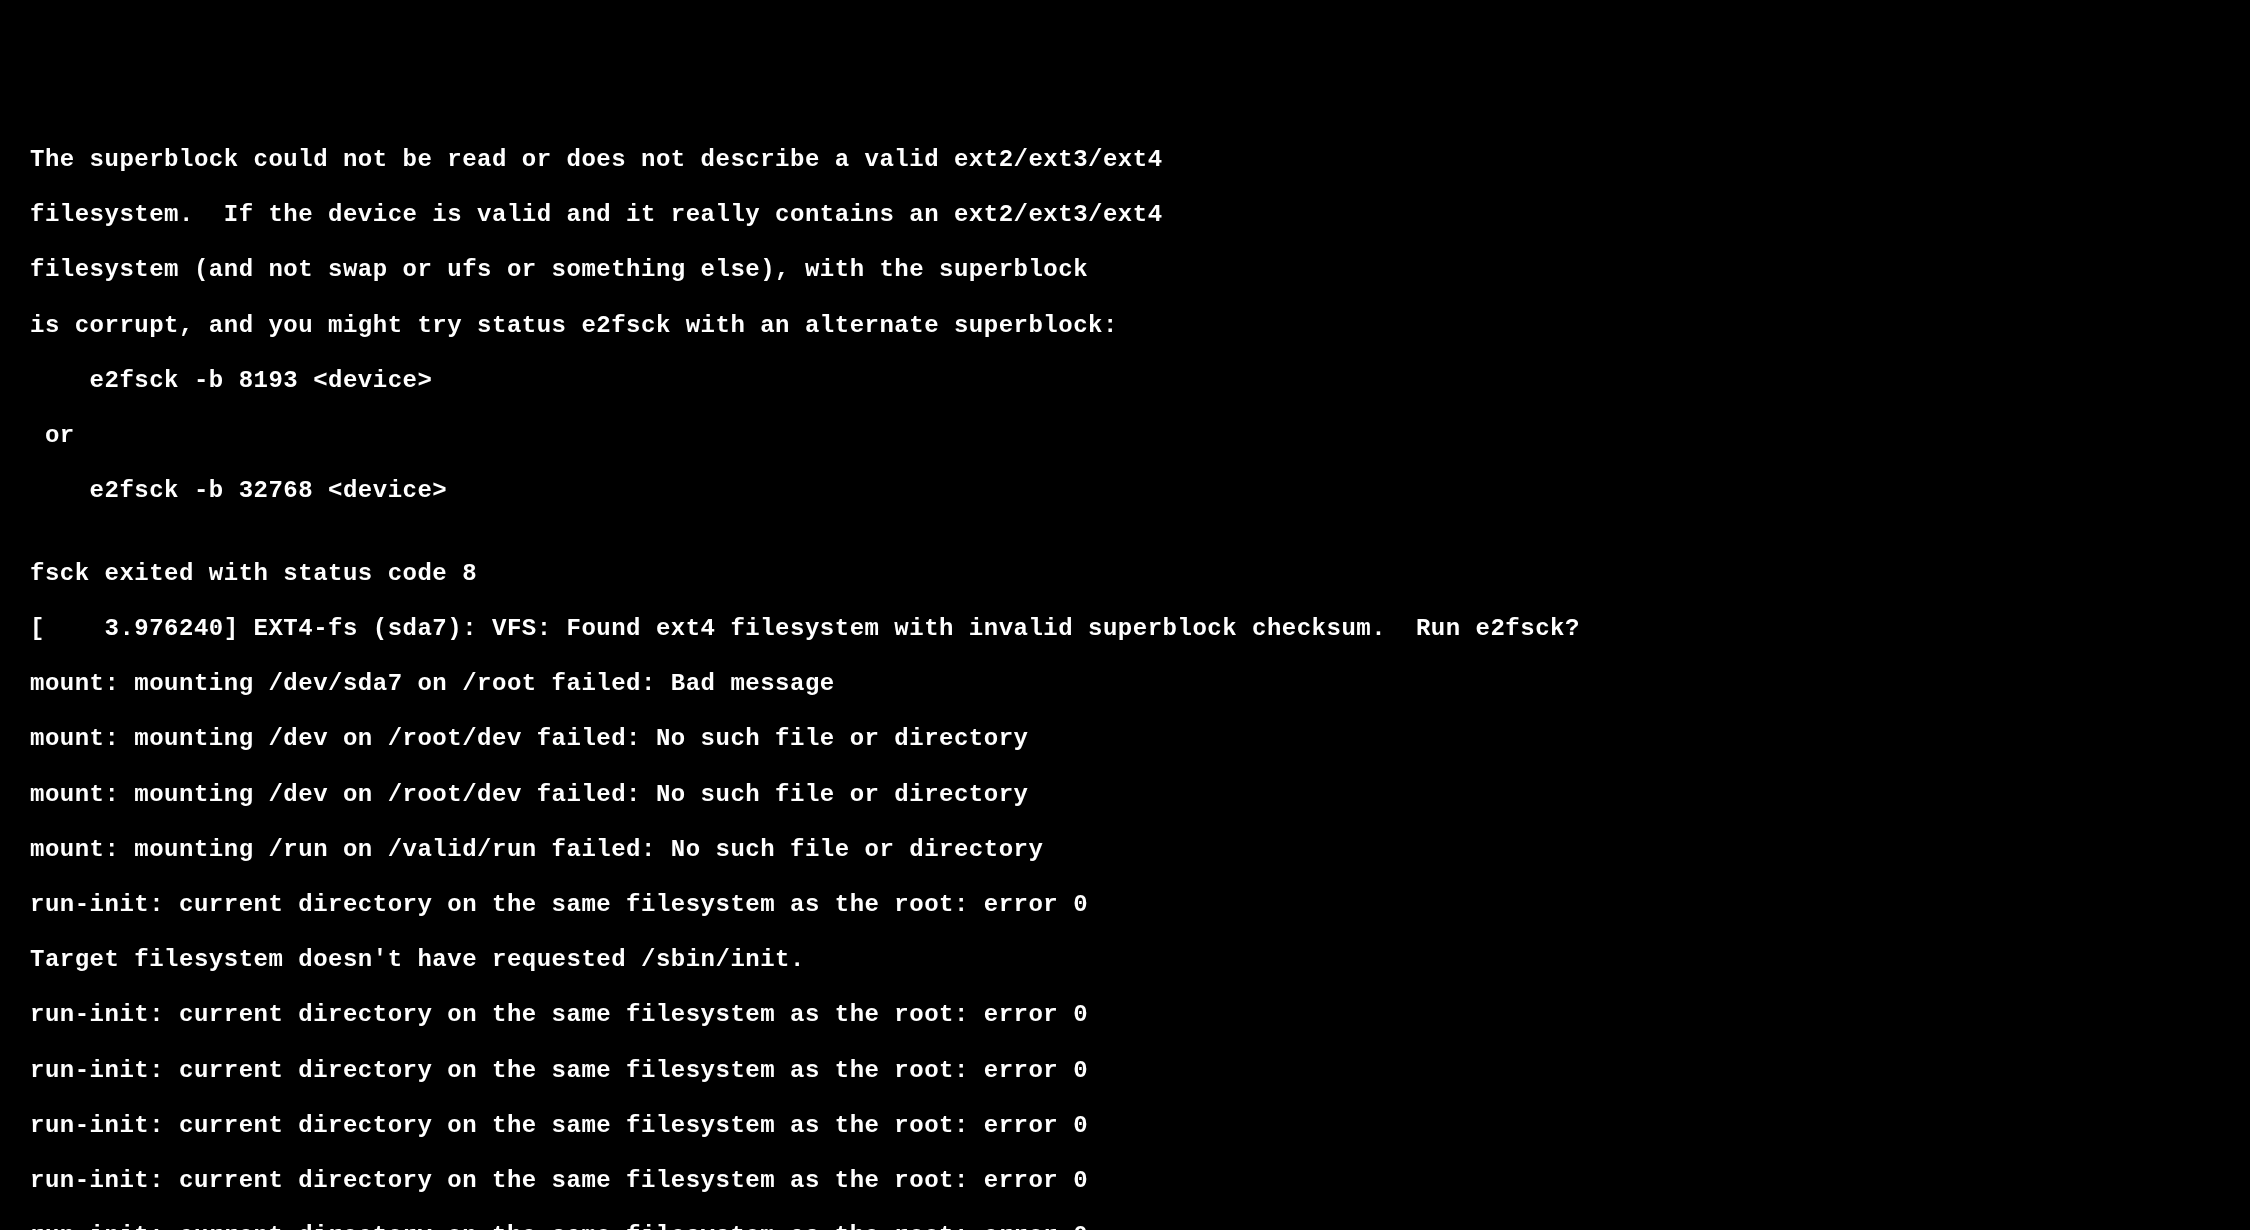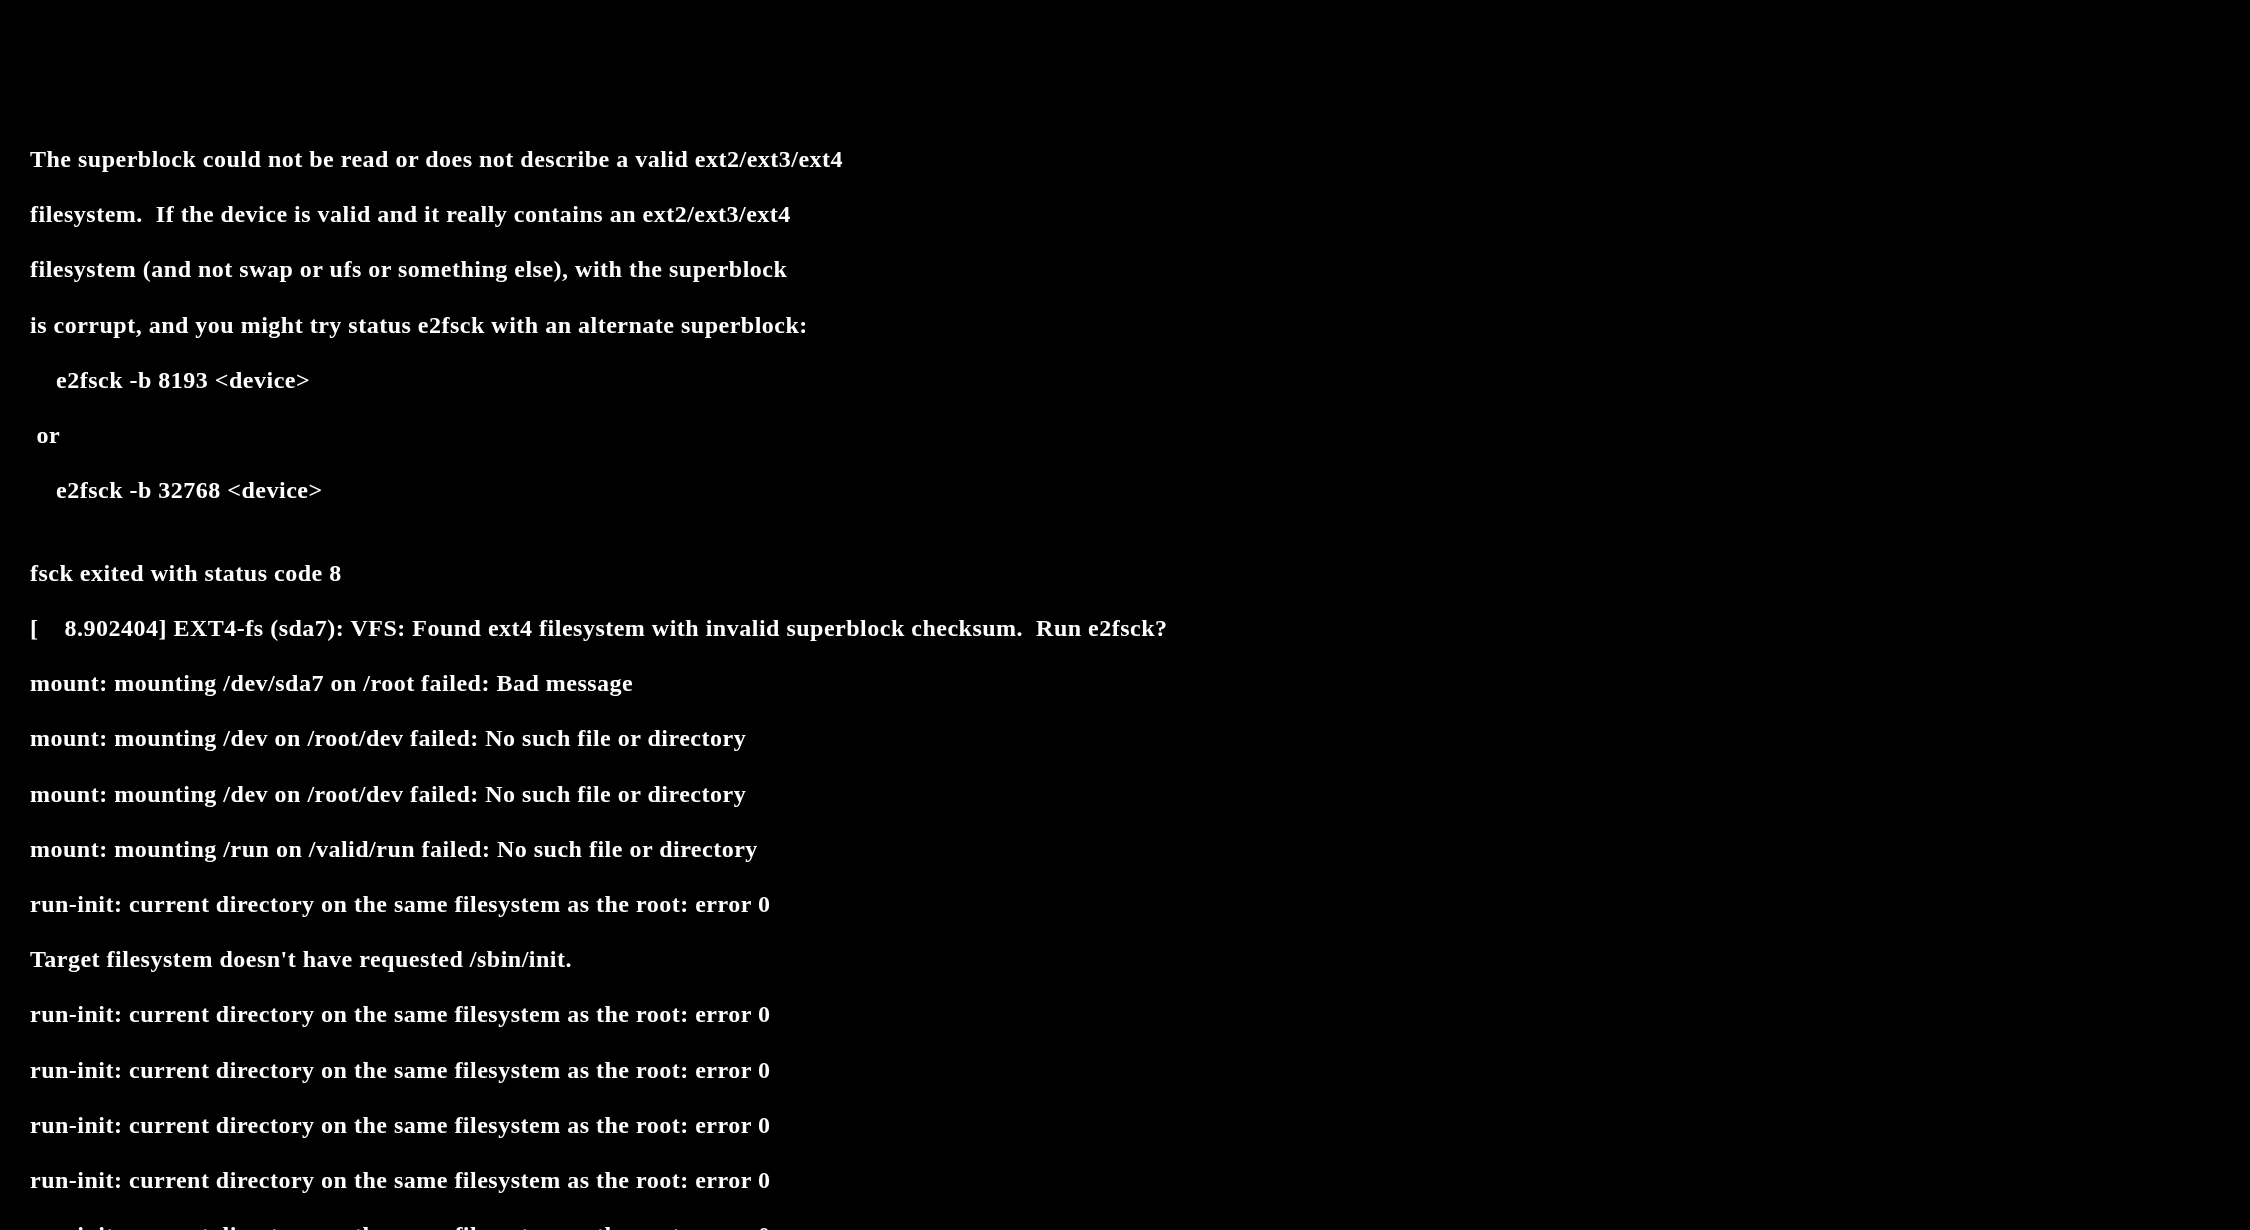--- a/index.html
+++ b/index.html
@@ -16,39 +16,38 @@
       line-height: 1.15;
       padding: 8px 20px 20px 30px;
       white-space: pre;
       overflow: hidden;
       width: 2250px;
       height: 1230px;
       letter-spacing: 0.5px;
     }
     .line {
       display: block;
-      font-family: Liberation Serif, serif;
     }
   </style>
 </head>
 <body>
 
 
 
 <div>
 <span class="line">The superblock could not be read or does not describe a valid ext2/ext3/ext4</span>
 <span class="line">filesystem.  If the device is valid and it really contains an ext2/ext3/ext4</span>
 <span class="line">filesystem (and not swap or ufs or something else), with the superblock</span>
 <span class="line">is corrupt, and you might try status e2fsck with an alternate superblock:</span>
 <span class="line">    e2fsck -b 8193 &lt;device&gt;</span>
 <span class="line"> or</span>
 <span class="line">    e2fsck -b 32768 &lt;device&gt;</span>
 <span class="line"></span>
 <span class="line">fsck exited with status code 8</span>
-<span class="line">[    8.902404] EXT4-fs (sda7): VFS: Found ext4 filesystem with invalid superblock checksum.  Run e2fsck?</span>
+<span class="line">[    3.976240] EXT4-fs (sda7): VFS: Found ext4 filesystem with invalid superblock checksum.  Run e2fsck?</span>
 <span class="line">mount: mounting /dev/sda7 on /root failed: Bad message</span>
 <span class="line">mount: mounting /dev on /root/dev failed: No such file or directory</span>
 <span class="line">mount: mounting /dev on /root/dev failed: No such file or directory</span>
 <span class="line">mount: mounting /run on /valid/run failed: No such file or directory</span>
 <span class="line">run-init: current directory on the same filesystem as the root: error 0</span>
 <span class="line">Target filesystem doesn't have requested /sbin/init.</span>
 <span class="line">run-init: current directory on the same filesystem as the root: error 0</span>
 <span class="line">run-init: current directory on the same filesystem as the root: error 0</span>
 <span class="line">run-init: current directory on the same filesystem as the root: error 0</span>
 <span class="line">run-init: current directory on the same filesystem as the root: error 0</span>

